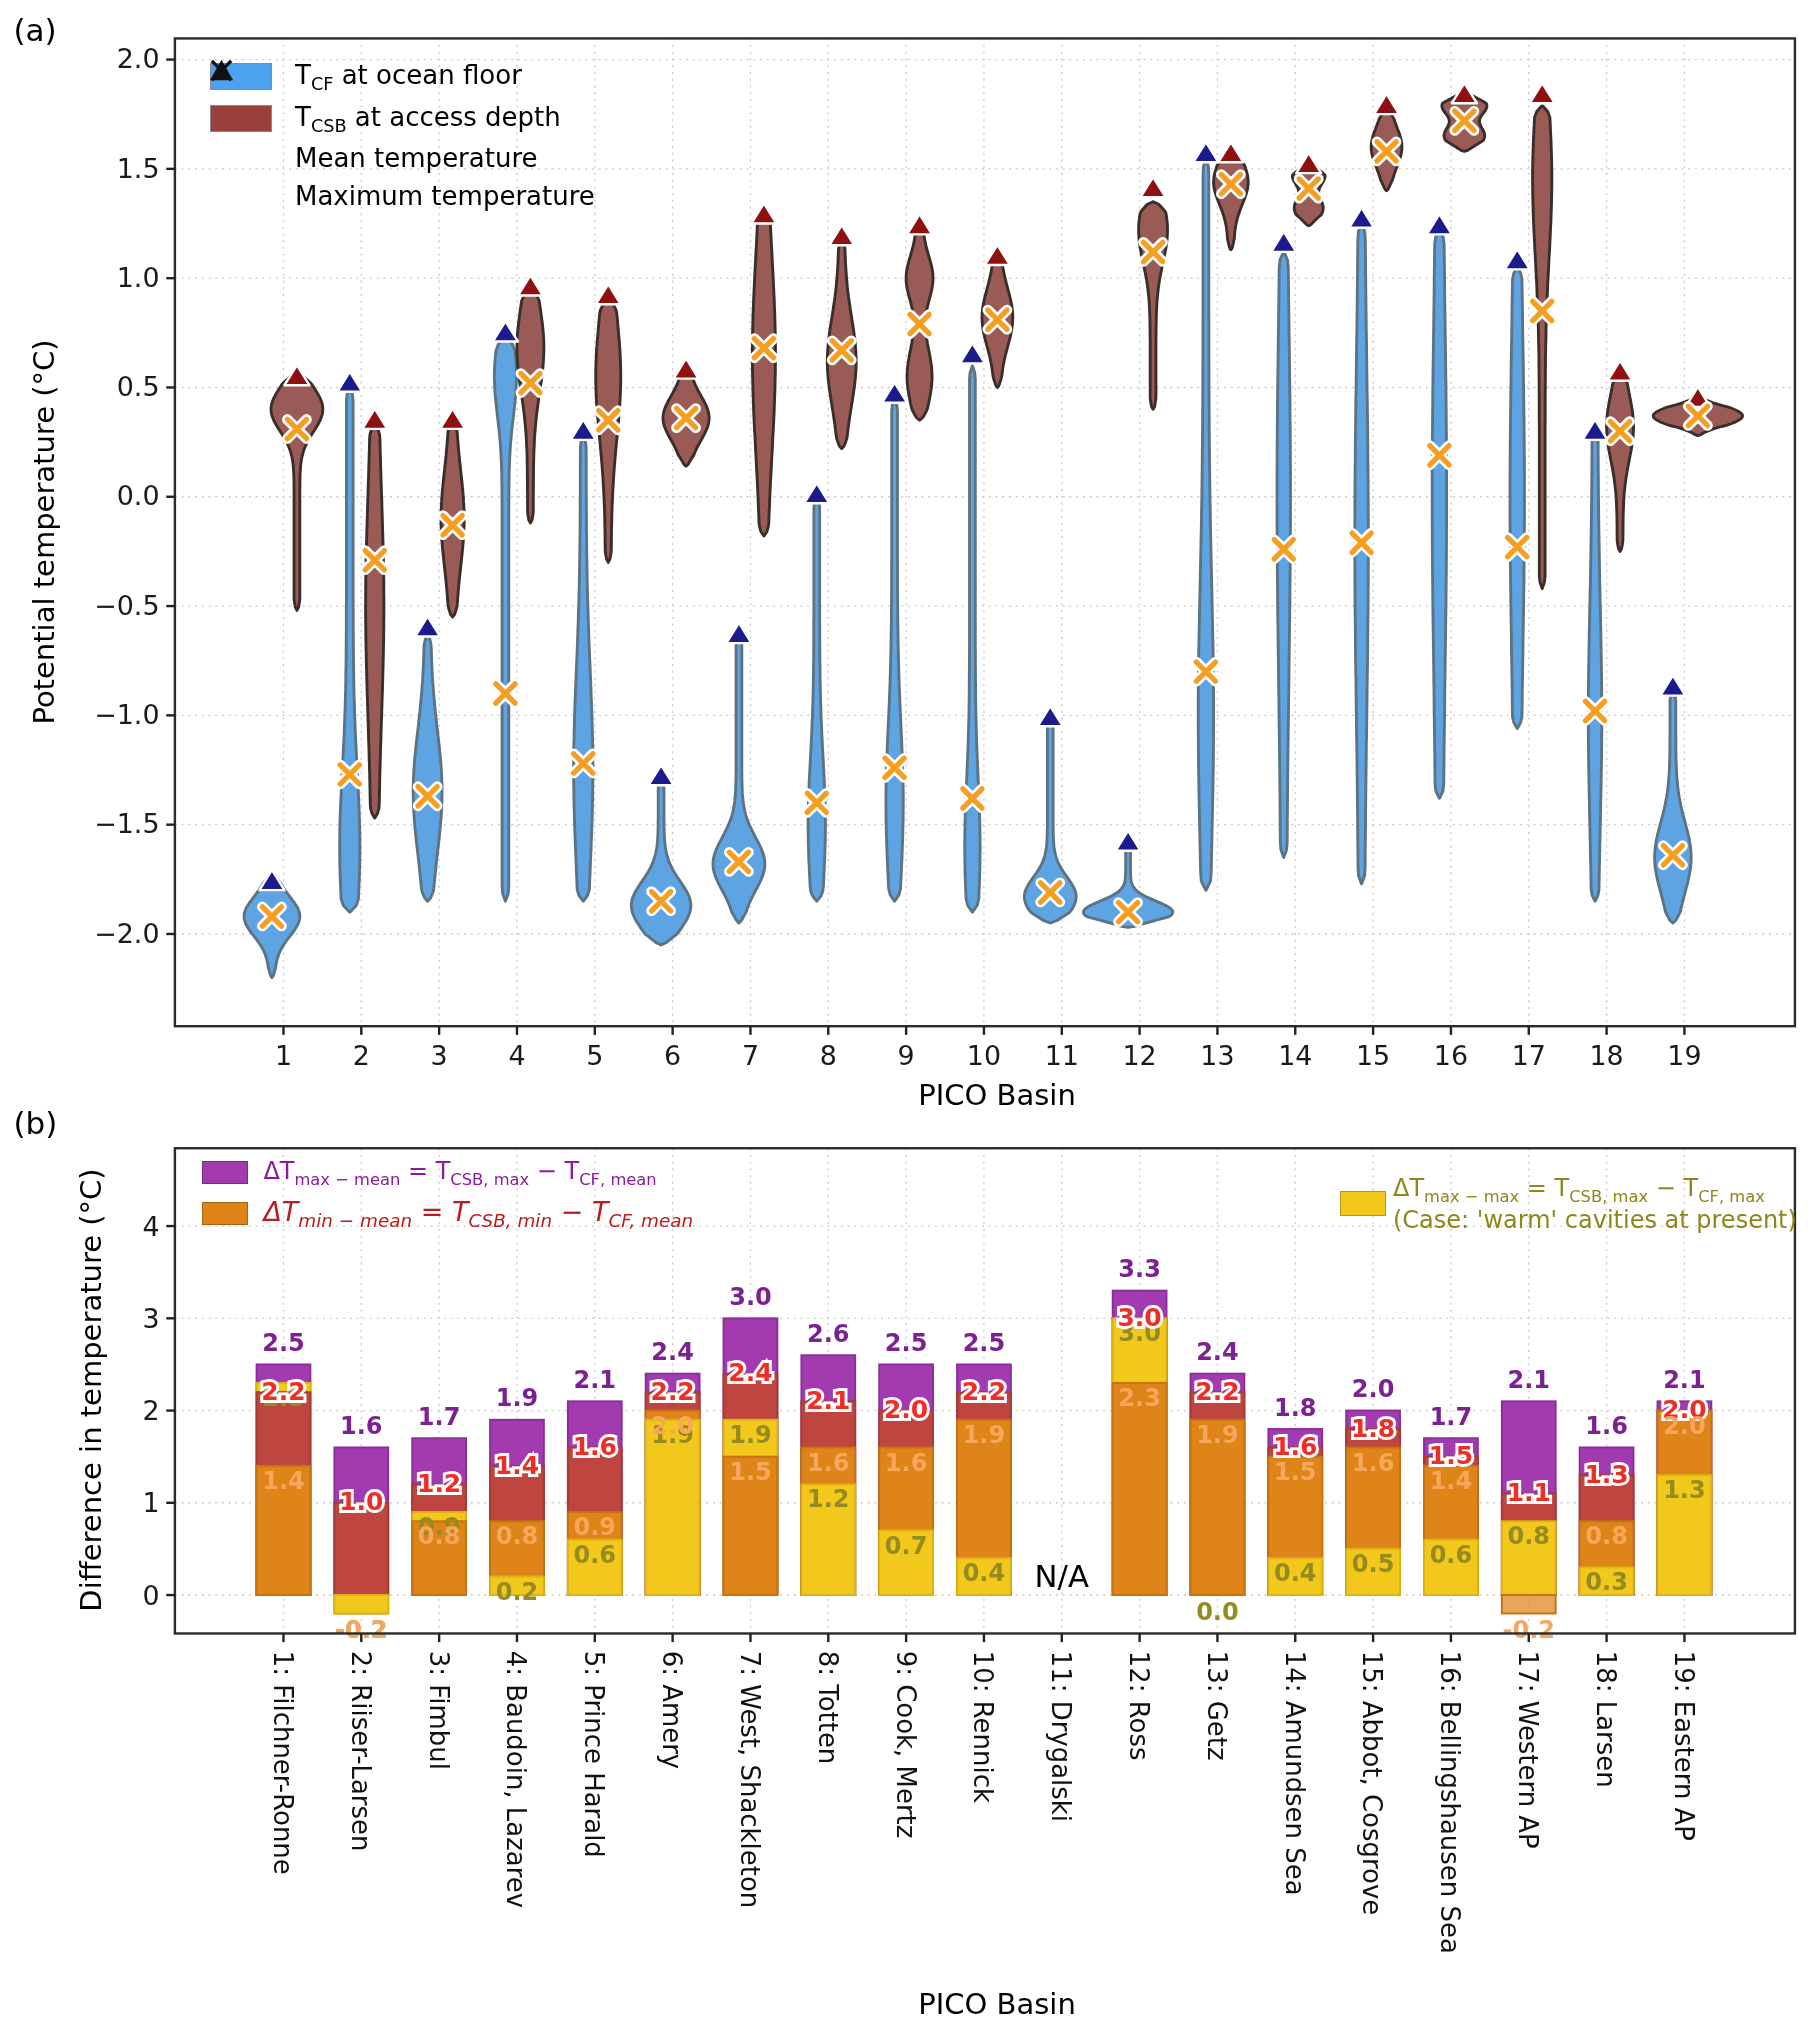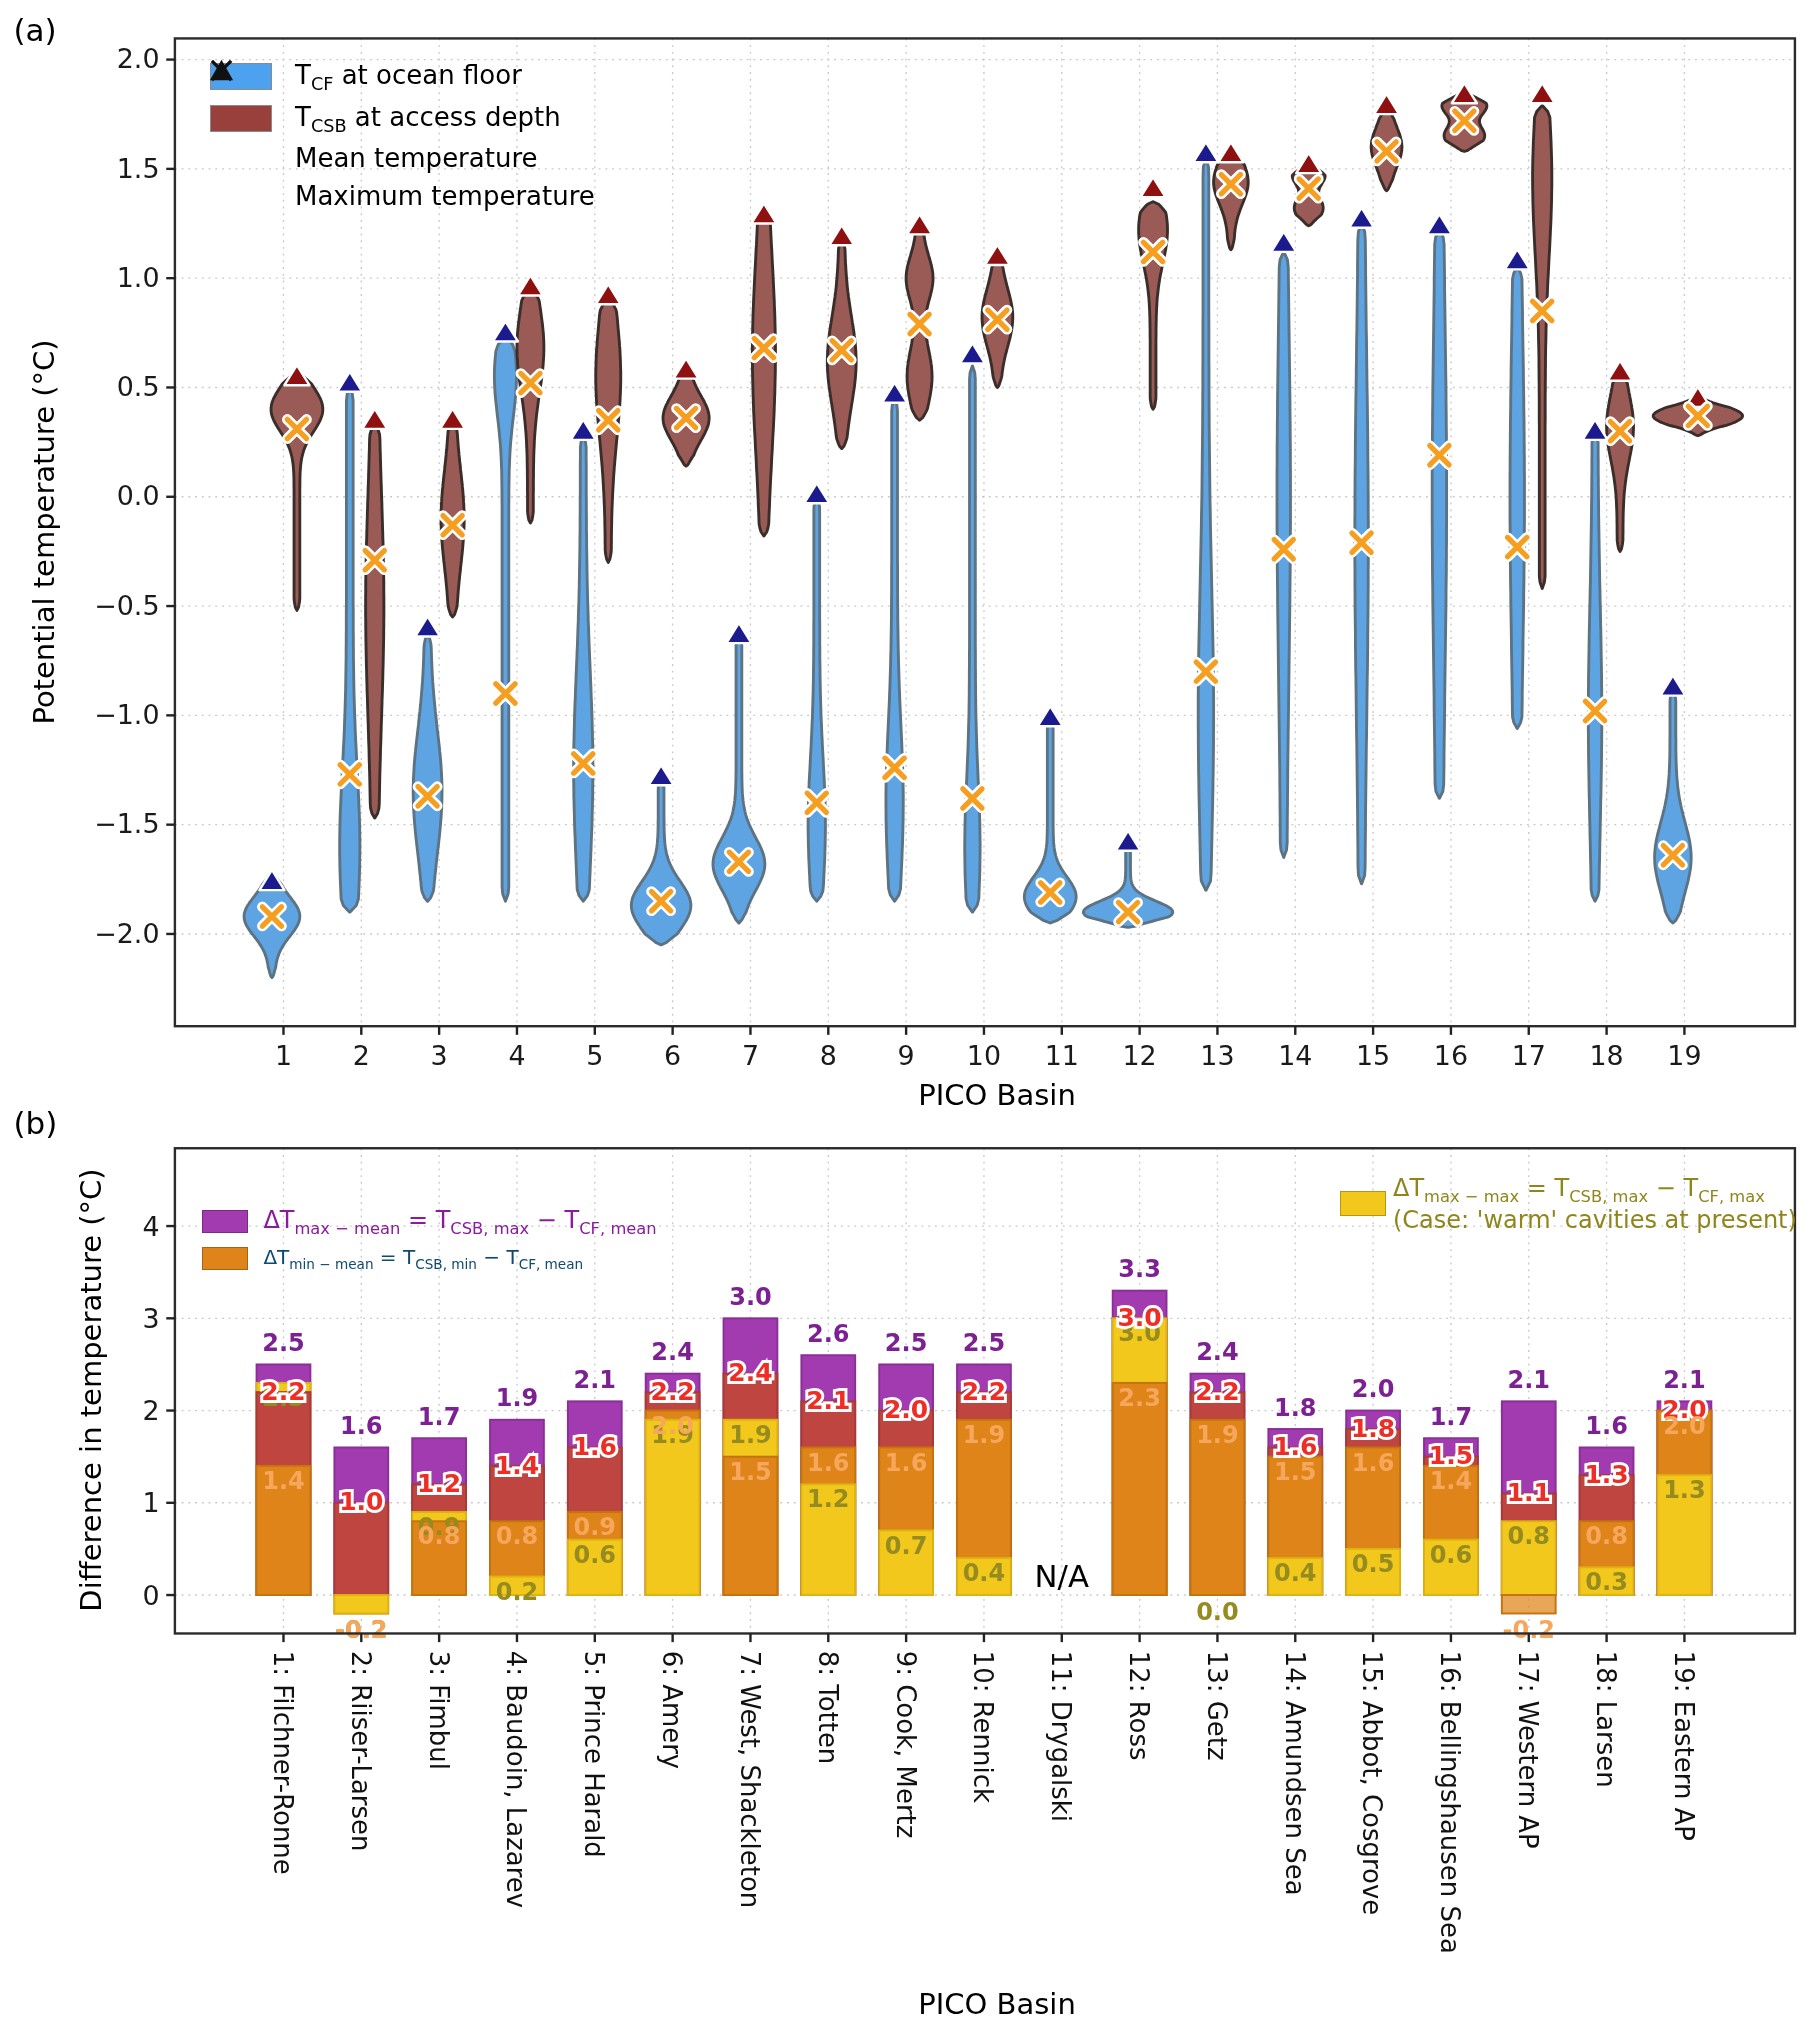--- a/index.html
+++ b/index.html
@@ -508,28 +508,28 @@
       </div>
       <div class="lrow">
         <span class="mcell" style="width: 67px; margin-right: 21px;">
           <svg width="29" height="29" viewBox="0 0 30 30">
             <polygon points="3,25 27,25 15,4" fill="#111"></polygon>
           </svg>
         </span>
         <span class="ltext"><span>Maximum temperature</span></span>
       </div>
     </div>
-  <div id="legendB-left" class="legend" style="left:202px;top:1202px;">
+  <div id="legendB-left" class="legend" style="left:202px;top:1153px;">
       <div class="lrow">
         <span class="swatch swB" style="width: 44px; height: 21px; margin-right: 15.4px; background: rgb(162, 58, 176);"></span>
         <span class="ltext" style="color: rgb(139, 26, 158); font-size: 24px;"><span>ΔT</span><sub>max − mean</sub><span>  = T</span><sub>CSB, max</sub><span> − T</span><sub>CF, mean</sub></span>
       </div>
       <div class="lrow">
         <span class="swatch swB" style="width: 44px; height: 21px; margin-right: 15.4px; background: rgb(222, 132, 24);"></span>
-        <span class="ltext" style="color: #0c4a6e; font-size: 20px;"><span>ΔT</span><sub>min − mean</sub><span>  = T</span><sub>CSB, min</sub><span> − T</span><sub>CF, mean</sub></span>
+        <span class="ltext" style="color: #b91c1c; font-size: 27px; font-style: italic;"><span>ΔT</span><sub>min − mean</sub><span>  = T</span><sub>CSB, min</sub><span> − T</span><sub>CF, mean</sub></span>
       </div>
     </div>
   <div id="legendB-right" style="position:absolute;left:1340px;top:1174px;">
       <span class="swatch swB" style="width: 44px; height: 23px; flex: 0 0 auto; background: rgb(243, 200, 29);"></span>
       <div class="lines">
         <span class="ltext" style="color: rgb(143, 134, 27); font-size: 24px;"><span>ΔT</span><sub>max − max</sub><span>   = T</span><sub>CSB, max</sub><span> − T</span><sub>CF, max</sub></span>
         <span class="ltext" style="color: rgb(143, 134, 27); font-size: 24px;">(Case: 'warm' cavities at present)</span>
       </div>
     </div>
 </div>

